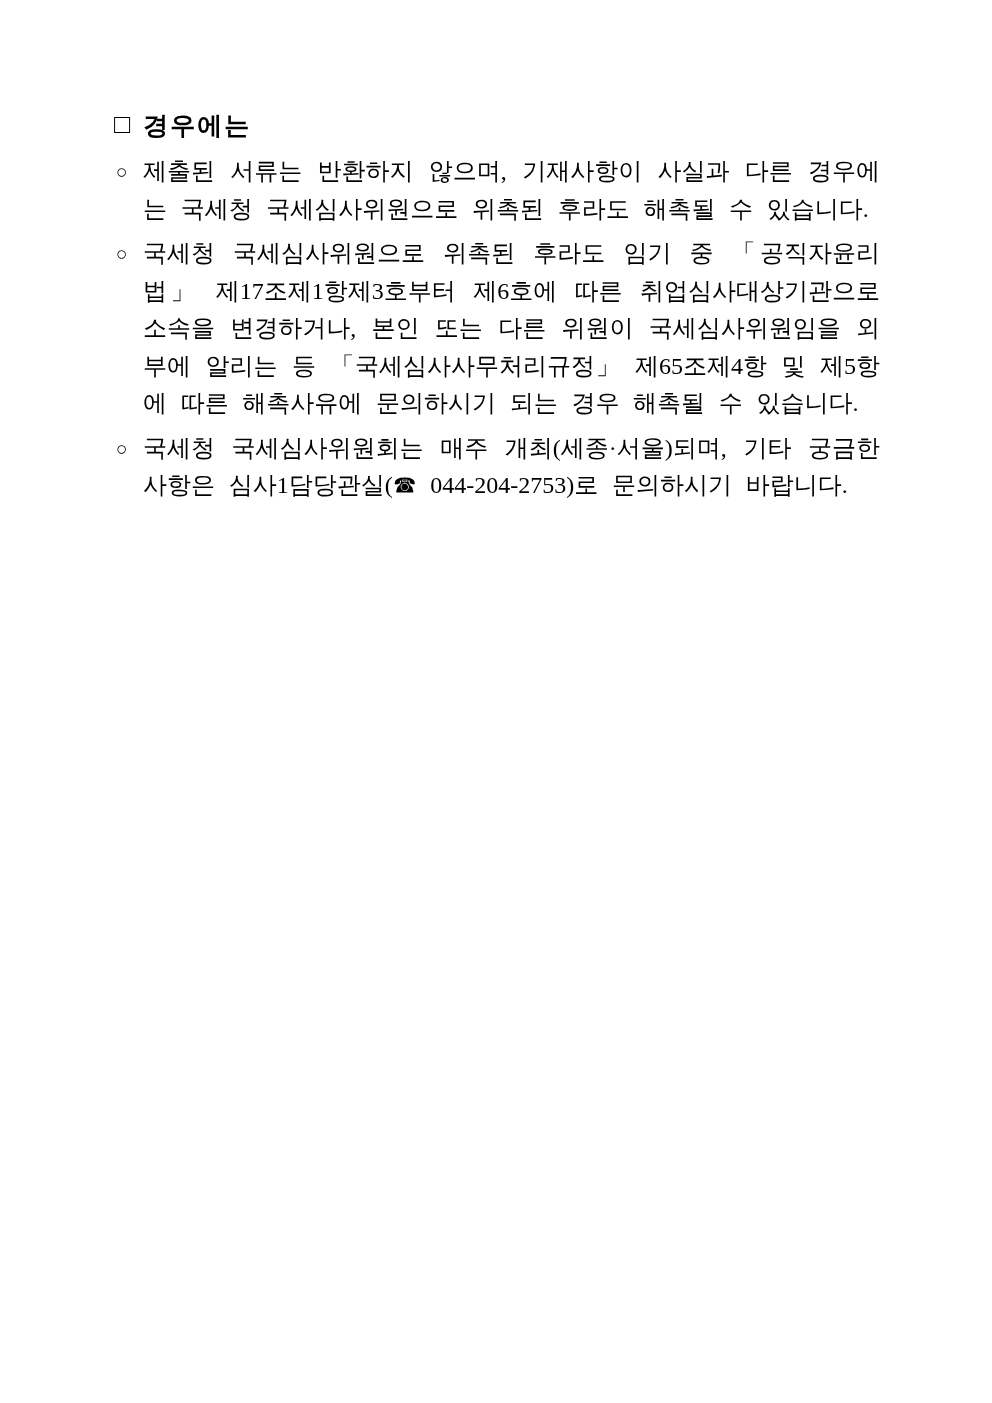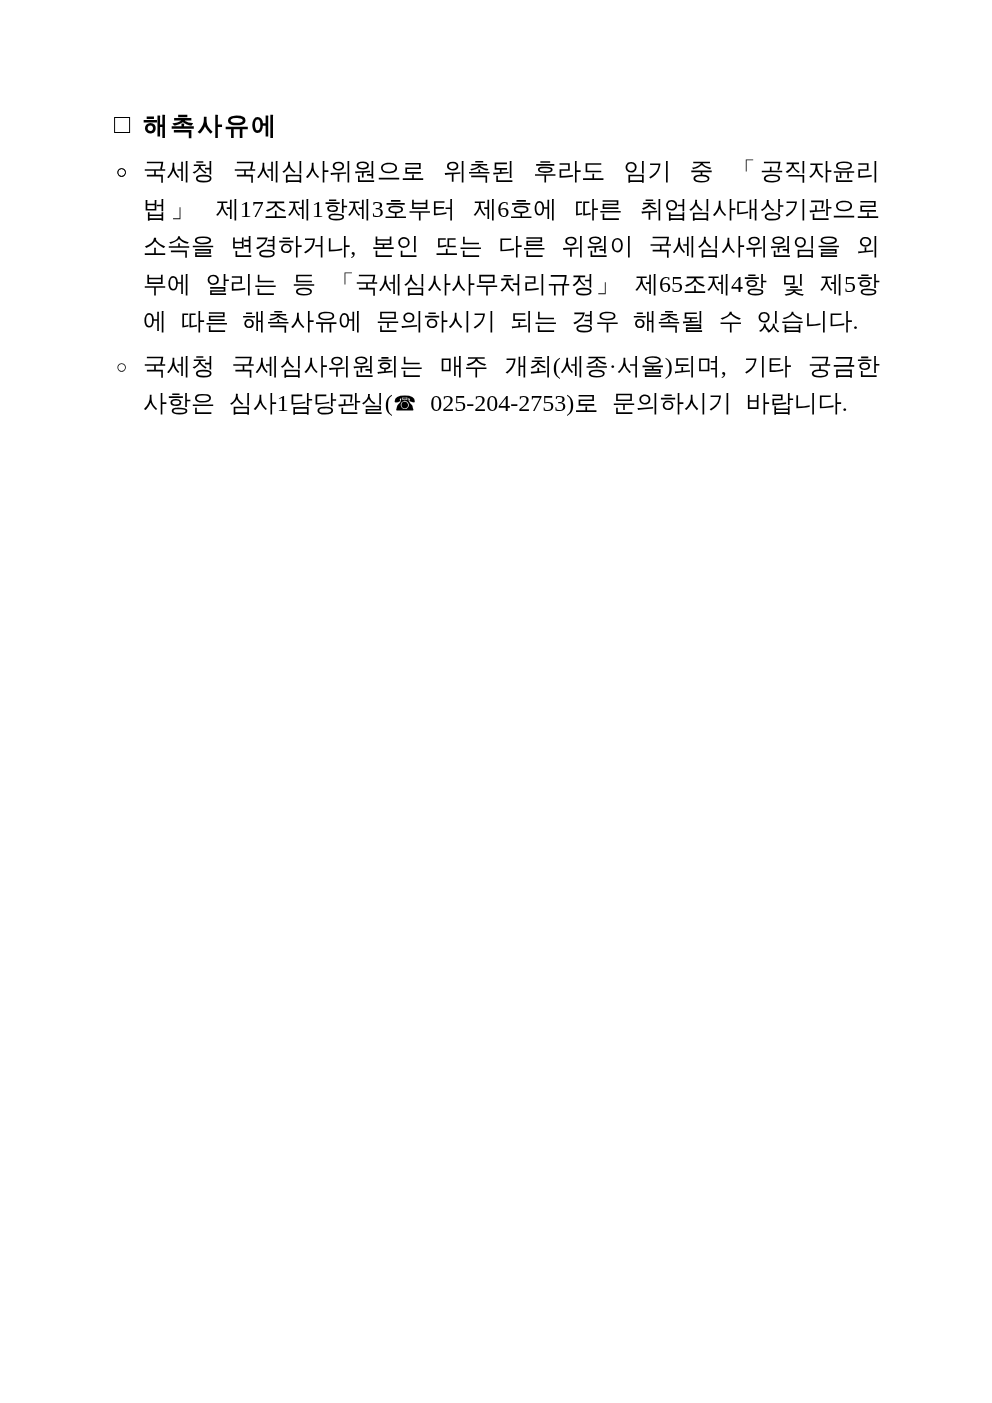--- a/index.html
+++ b/index.html
@@ -58,34 +58,35 @@
     word-spacing: normal;
   }
 </style>
 </head>
 <body>
 
 <div class="page">
 
   <div class="heading">
     <span class="heading-marker">□</span>
-    <span class="heading-title">해촉사유에</span>
+    <span class="heading-title">경우에는</span>
   </div>
 
   <div class="bullet-list">
 
     <div class="bullet-item">
       <span class="bullet-marker">○</span>
+      <span class="bullet-text">제출된 서류는 반환하지 않으며, 기재사항이 사실과 다른 경우에는 국세청 국세심사위원으로 위촉된 후라도 해촉될 수 있습니다.</span>
     </div>
 
     <div class="bullet-item">
       <span class="bullet-marker">○</span>
       <span class="bullet-text">국세청 국세심사위원으로 위촉된 후라도 임기 중 「공직자윤리법」 제17조제1항제3호부터 제6호에 따른 취업심사대상기관으로 소속을 변경하거나, 본인 또는 다른 위원이 국세심사위원임을 외부에 알리는 등 「국세심사사무처리규정」 제65조제4항 및 제5항에 따른 해촉사유에 문의하시기 되는 경우 해촉될 수 있습니다.</span>
     </div>
 
     <div class="bullet-item">
       <span class="bullet-marker">○</span>
-      <span class="bullet-text">국세청 국세심사위원회는 매주 개최(세종·서울)되며, 기타 궁금한 사항은 심사1담당관실(☎ 025-204-2753)로 문의하시기 바랍니다.</span>
+      <span class="bullet-text">국세청 국세심사위원회는 매주 개최(세종·서울)되며, 기타 궁금한 사항은 심사1담당관실(☎ 044-204-2753)로 문의하시기 바랍니다.</span>
     </div>
 
   </div>
 
 </div>
 
 </body></html>

